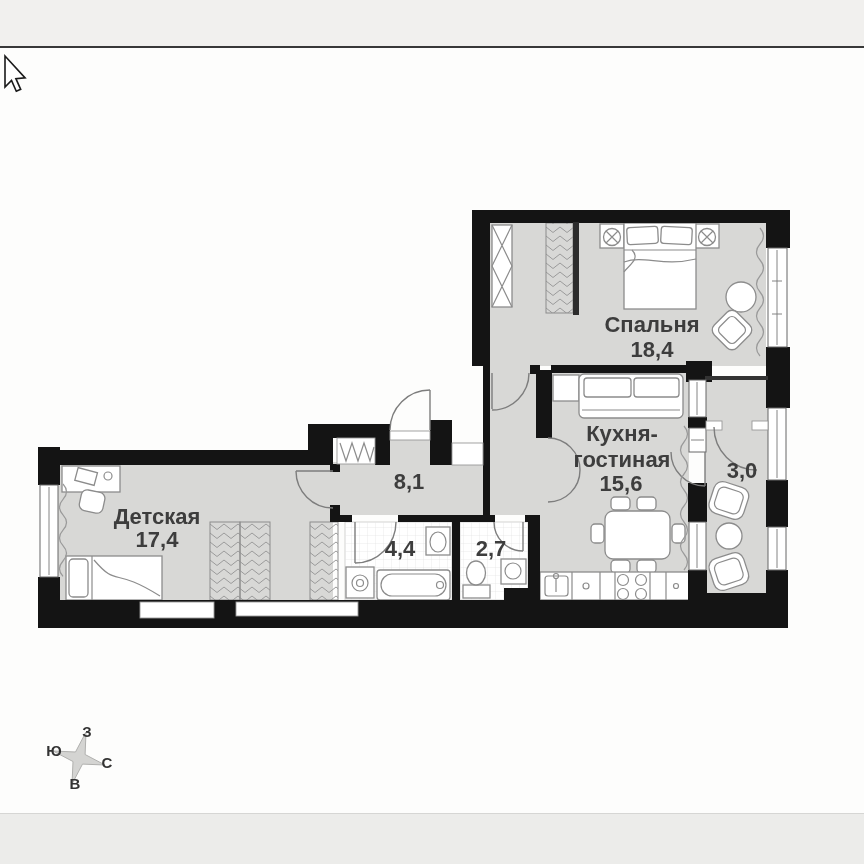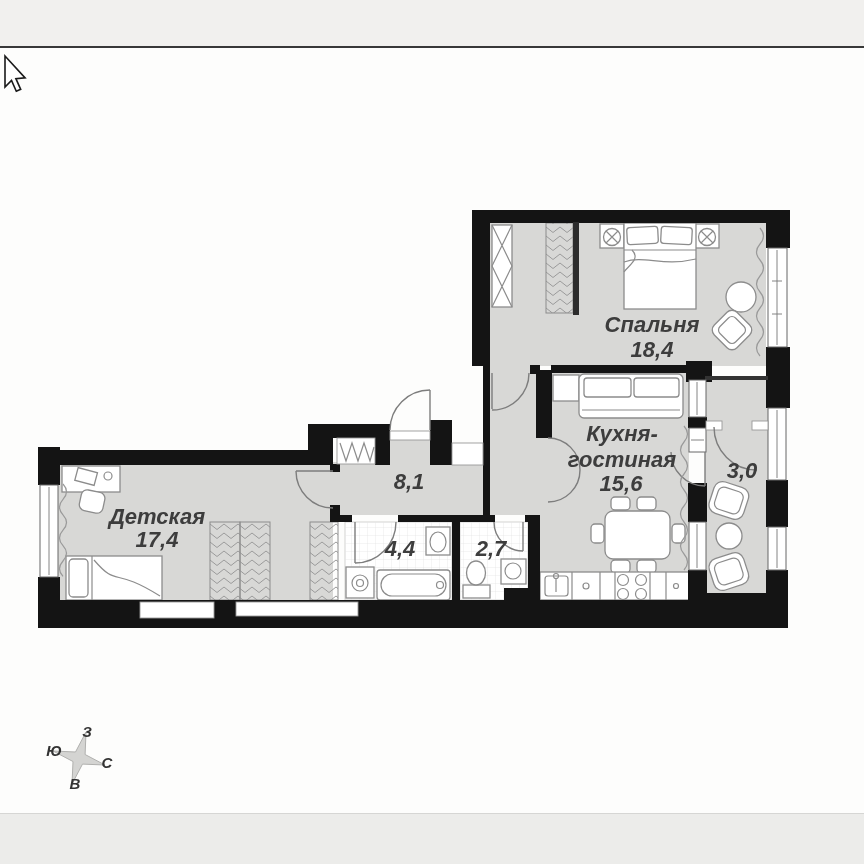--- a/index.html
+++ b/index.html
@@ -1,17 +1,17 @@
 <!DOCTYPE html>
 <html><head>
 <meta charset="utf-8">
 <style>
   html,body{margin:0;padding:0;width:864px;height:864px;background:#fdfdfc;overflow:hidden;
     font-family:"Liberation Sans",sans-serif;}
-  .stage{position:relative;width:864px;height:864px;font-style:italic;}
+  .stage{position:relative;width:864px;height:864px;}
   .bar-top{position:absolute;left:0;top:0;width:864px;height:48px;background:#f1f0ee;
     border-bottom:2px solid #383838;box-sizing:border-box;}
   .bar-bottom{position:absolute;left:0;top:813px;width:864px;height:51px;background:#ececea;
     border-top:1px solid #d6d6d4;box-sizing:border-box;}
   svg.plan{position:absolute;left:0;top:0;width:864px;height:864px;}
   .room-label{fill:#3d3d3d;font-size:22px;font-weight:600;text-anchor:middle;
     font-family:"Liberation Sans",sans-serif;}
   .compass-label{fill:#333;font-size:15px;font-weight:700;text-anchor:middle;
     font-family:"Liberation Sans",sans-serif;}
   .wall{fill:#141414;}

